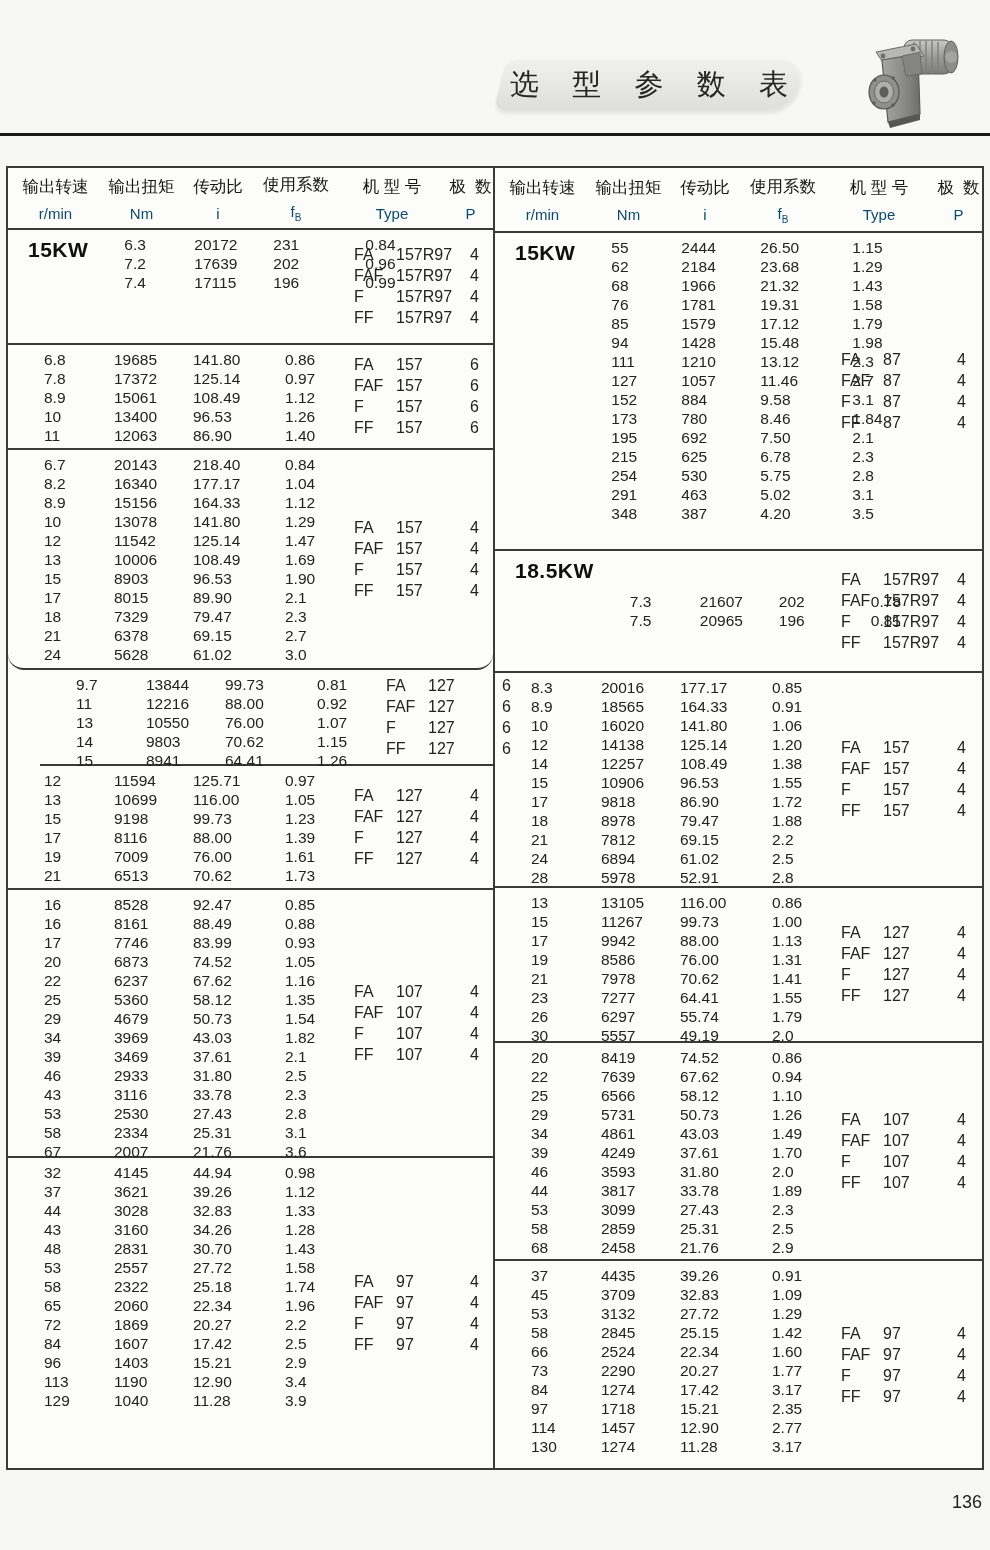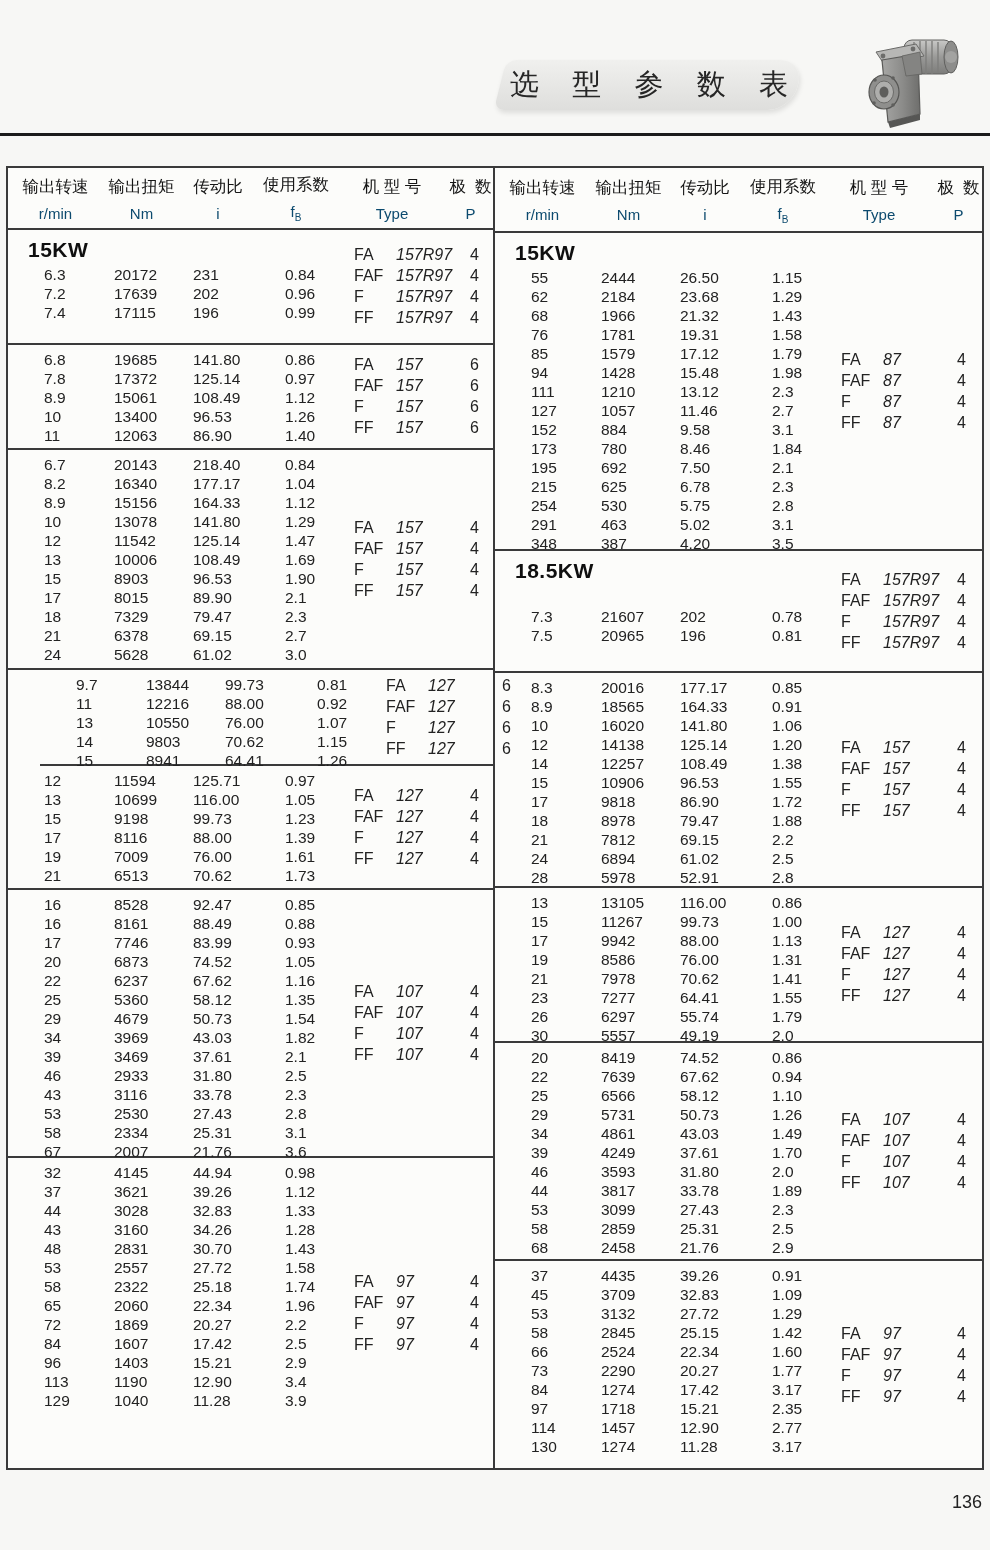--- a/index.html
+++ b/index.html
@@ -48,39 +48,39 @@
     display:grid; grid-template-columns:95px 77px 76px 80px 112px 1fr;
     align-items:center; padding-top:2px;
   }
   .hcell { text-align:center; }
   .hzh  { font-size:16.5px; color:#161616; white-space:pre; }
   .hunit{ font-size:15px; margin-top:7px; color:#0c4a6e; }
   .hunit sub { font-size:10px; }
 
   .block {
     position:relative; border-bottom:2px solid #3a3a3a;
-    display:flex; flex-direction:column; padding:5px 2px 4px 0;
+    display:flex; flex-direction:row; padding:5px 2px 4px 0;
   }
   .block:last-child { border-bottom:none; flex:1; }
 
   .power { font-size:21px; font-weight:bold; margin:3px 0 3px 20px; letter-spacing:0.5px; color:#0f0f0f; }
 
   .rows { }
   .rows.center { margin:auto 0; }
   .drow {
     display:grid; grid-template-columns:70px 79px 92px 71px;
     margin-left:36px; line-height:19px; font-size:15.5px; color:#222;
   }
   .types {
     position:absolute; left:346px; top:50%; transform:translateY(-50%);
     width:138px;
   }
   .trow { display:flex; line-height:21px; font-size:16px; color:#222; }
   .tpfx { width:42px; }
-  .tsz  { flex:1;font-style:italic; }
+  .tsz  { flex:1; }
   .tp   { width:22px; text-align:left; }
 
   .pagenum { position:absolute; right:8px; top:1492px; font-size:18px; color:#222; }
 </style>
 </head>
 <body>
 
 <div class="banner">
   <span class="banner-text">选 型 参 数 表</span>
 </div>
@@ -252,21 +252,21 @@
             <span class="tsz">157</span>
             <span class="tp">6</span>
           </div>
           <div class="trow">
             <span class="tpfx">FF</span>
             <span class="tsz">157</span>
             <span class="tp">6</span>
           </div>
         </div>
       </div>
-      <div class="block" style="min-height: 220px;">
+      <div class="block" style="min-height: 220px; border-radius: 16px;">
         <div class="rows">
           <div class="drow">
             <span class="speed-cell">6.7</span>
             <span class="torque-cell">20143</span>
             <span class="ratio-cell">218.40</span>
             <span class="factor-cell">0.84</span>
           </div>
           <div class="drow">
             <span class="speed-cell">8.2</span>
             <span class="torque-cell">16340</span>

